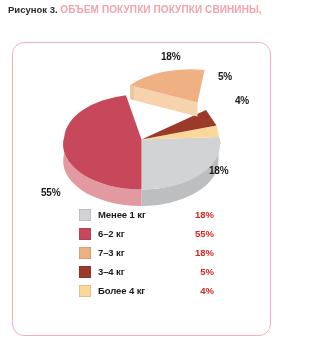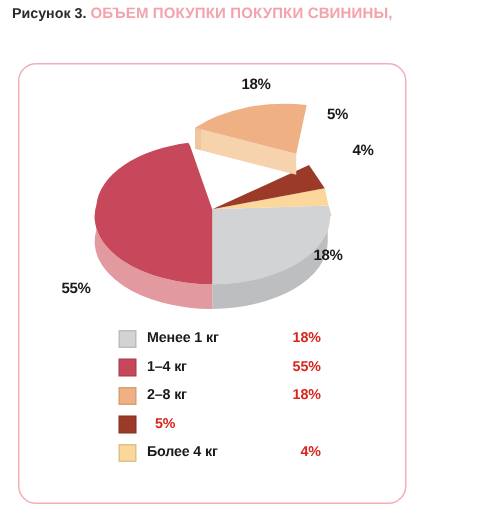--- a/index.html
+++ b/index.html
@@ -37,21 +37,21 @@
   .chart-area{
     position:absolute;left:0;top:0;width:259px;height:175px;
   }
   .chart-area svg{display:block;}
   .pct{
     position:absolute;
     font-size:10px;font-weight:bold;color:#1a1a1a;
     white-space:nowrap;letter-spacing:-0.2px;
   }
   .legend{
-    position:absolute;left:66px;top:173px;width:135px;
+    position:absolute;left:66px;top:162px;width:135px;
   }
   .legend-row{
     display:flex;align-items:center;height:19px;
   }
   .swatch{
     width:12px;height:12px;flex:0 0 12px;
     border:0.5px solid rgba(0,0,0,0.10);
     box-sizing:border-box;
   }
   .leg-label{
@@ -143,30 +143,31 @@
   </div>
 
   <div class="legend">
     <div class="legend-row">
       <span class="swatch" style="background:#d2d3d5;"></span>
       <span class="leg-label">Менее 1 кг</span>
       <span class="leg-value">18%</span>
     </div>
     <div class="legend-row">
       <span class="swatch" style="background:#c6485a;"></span>
-      <span class="leg-label">1–4 кг</span>
+      <span class="leg-label">6–2 кг</span>
       <span class="leg-value">55%</span>
     </div>
     <div class="legend-row">
       <span class="swatch" style="background:#efb183;"></span>
-      <span class="leg-label">2–8 кг</span>
+      <span class="leg-label">7–3 кг</span>
       <span class="leg-value">18%</span>
     </div>
     <div class="legend-row">
       <span class="swatch" style="background:#9c3a2a;"></span>
+      <span class="leg-label">3–4 кг</span>
       <span class="leg-value">5%</span>
     </div>
     <div class="legend-row">
       <span class="swatch" style="background:#fbd79b;"></span>
       <span class="leg-label">Более 4 кг</span>
       <span class="leg-value">4%</span>
     </div>
   </div>
 
 </div>

